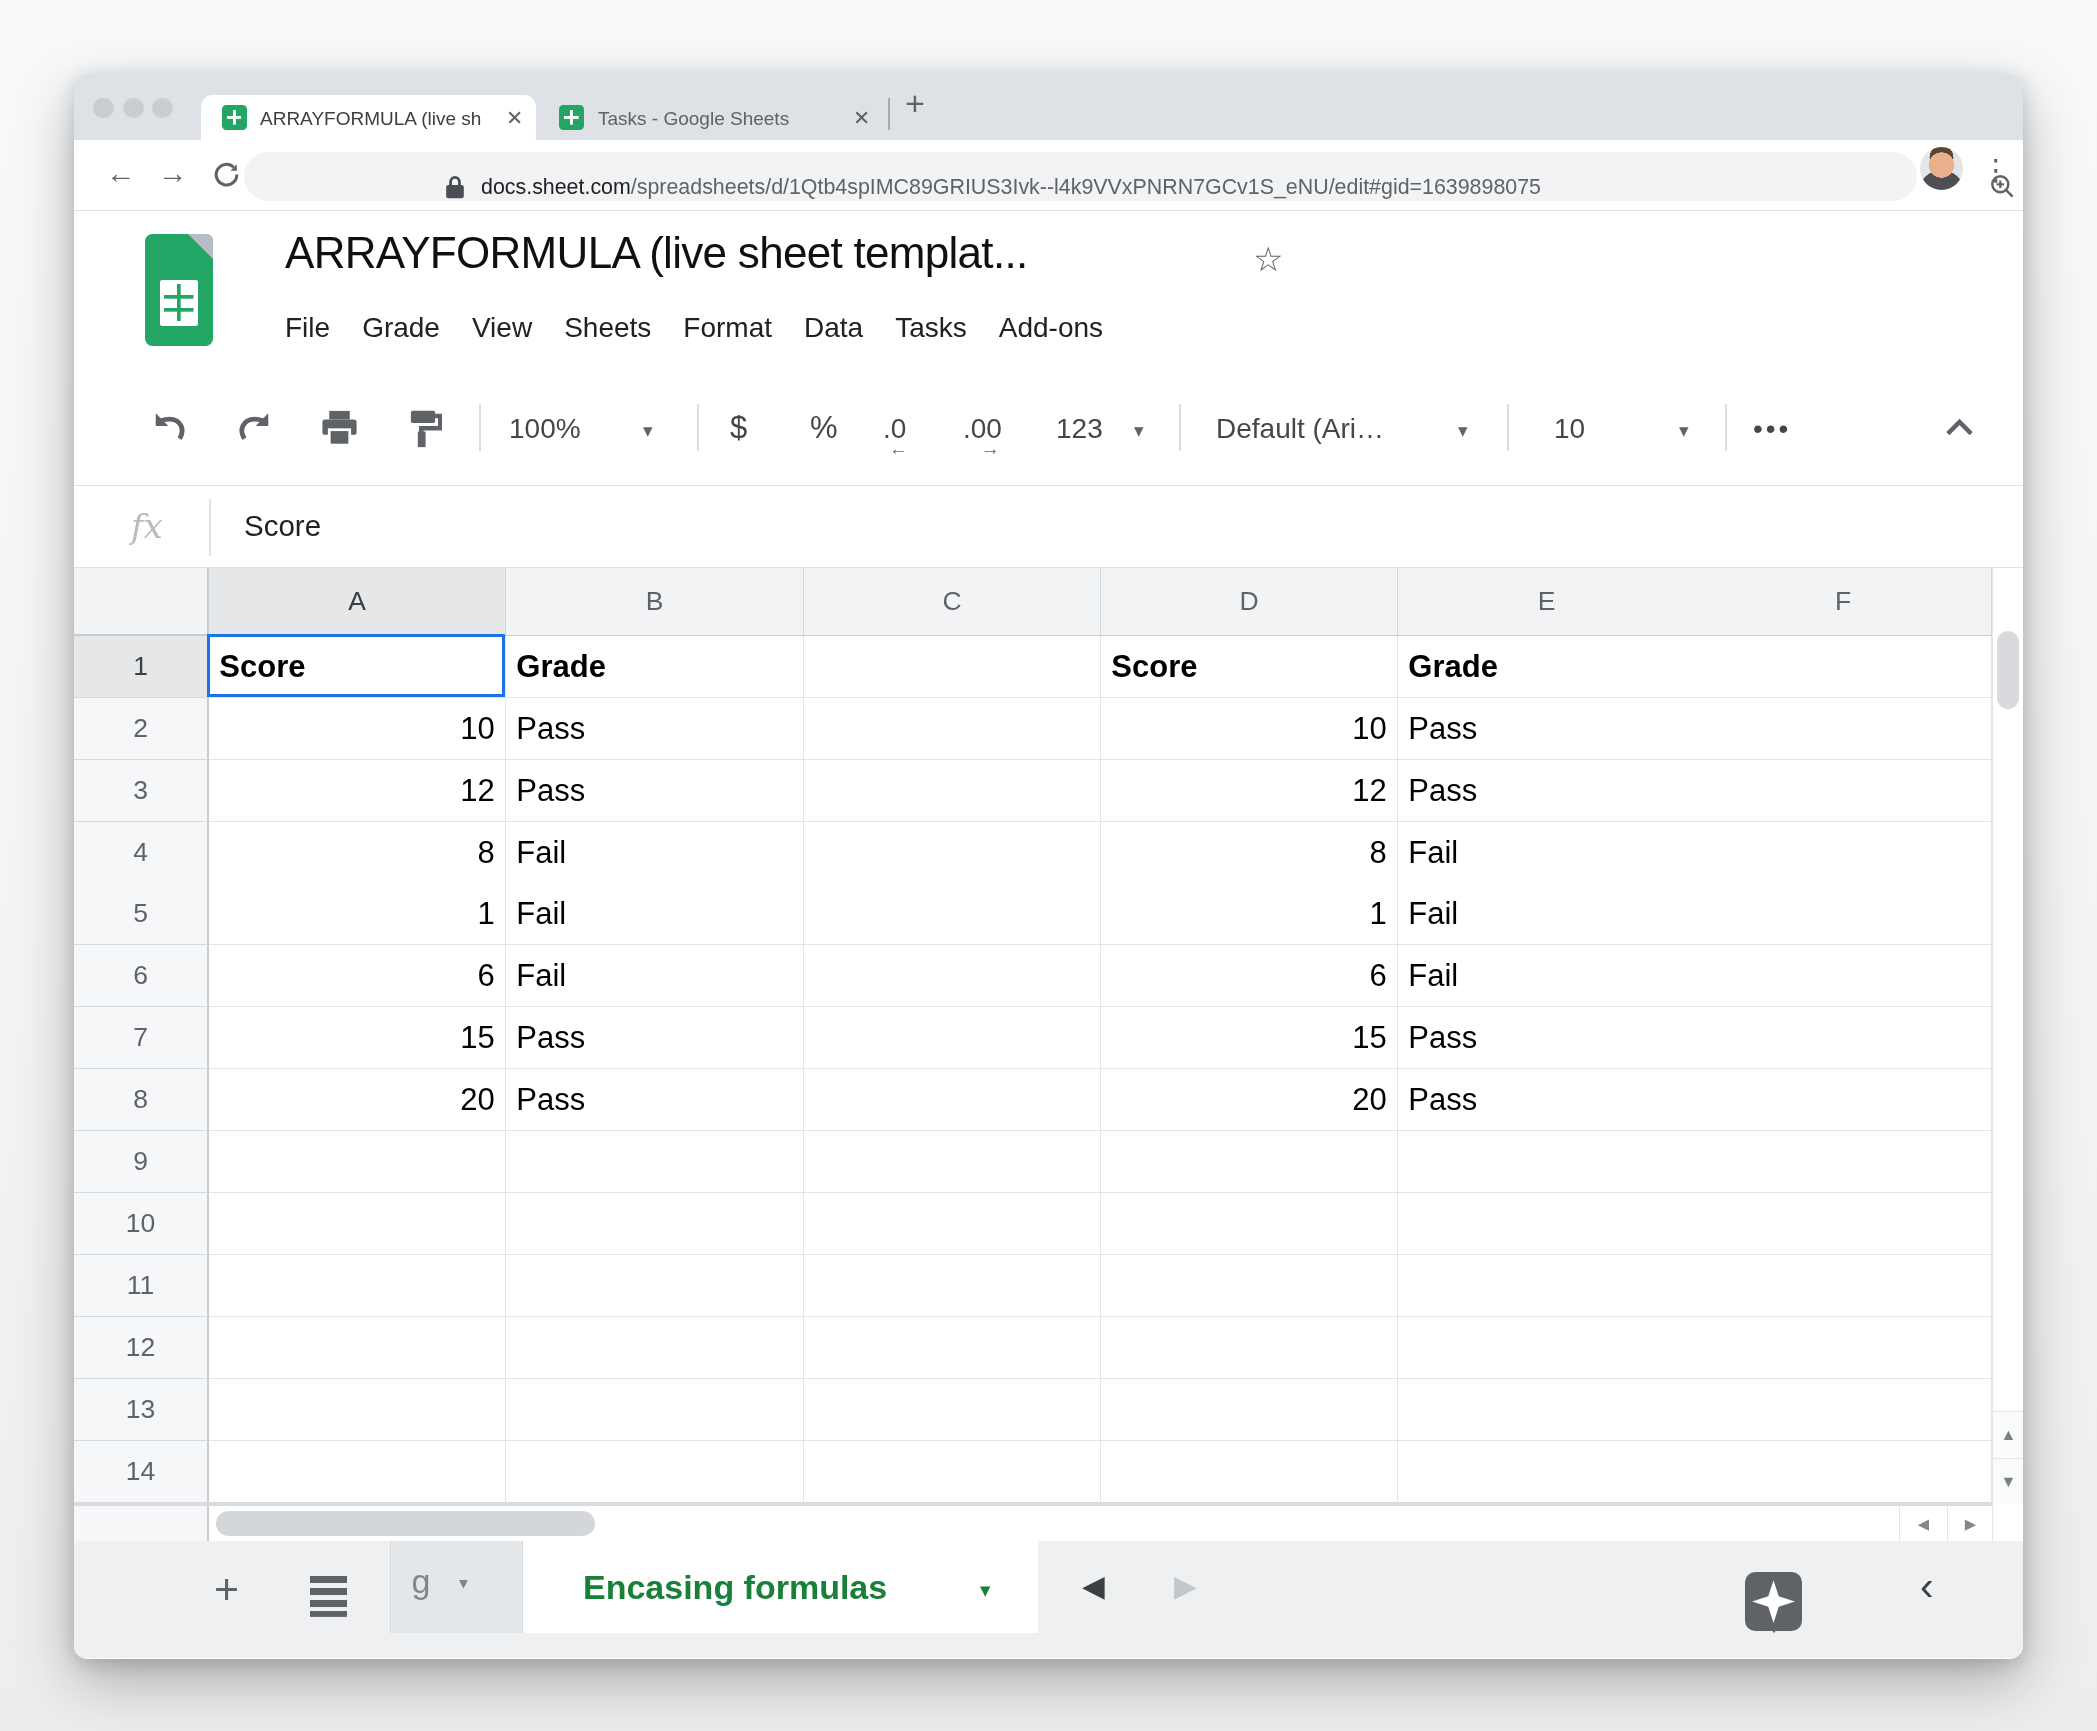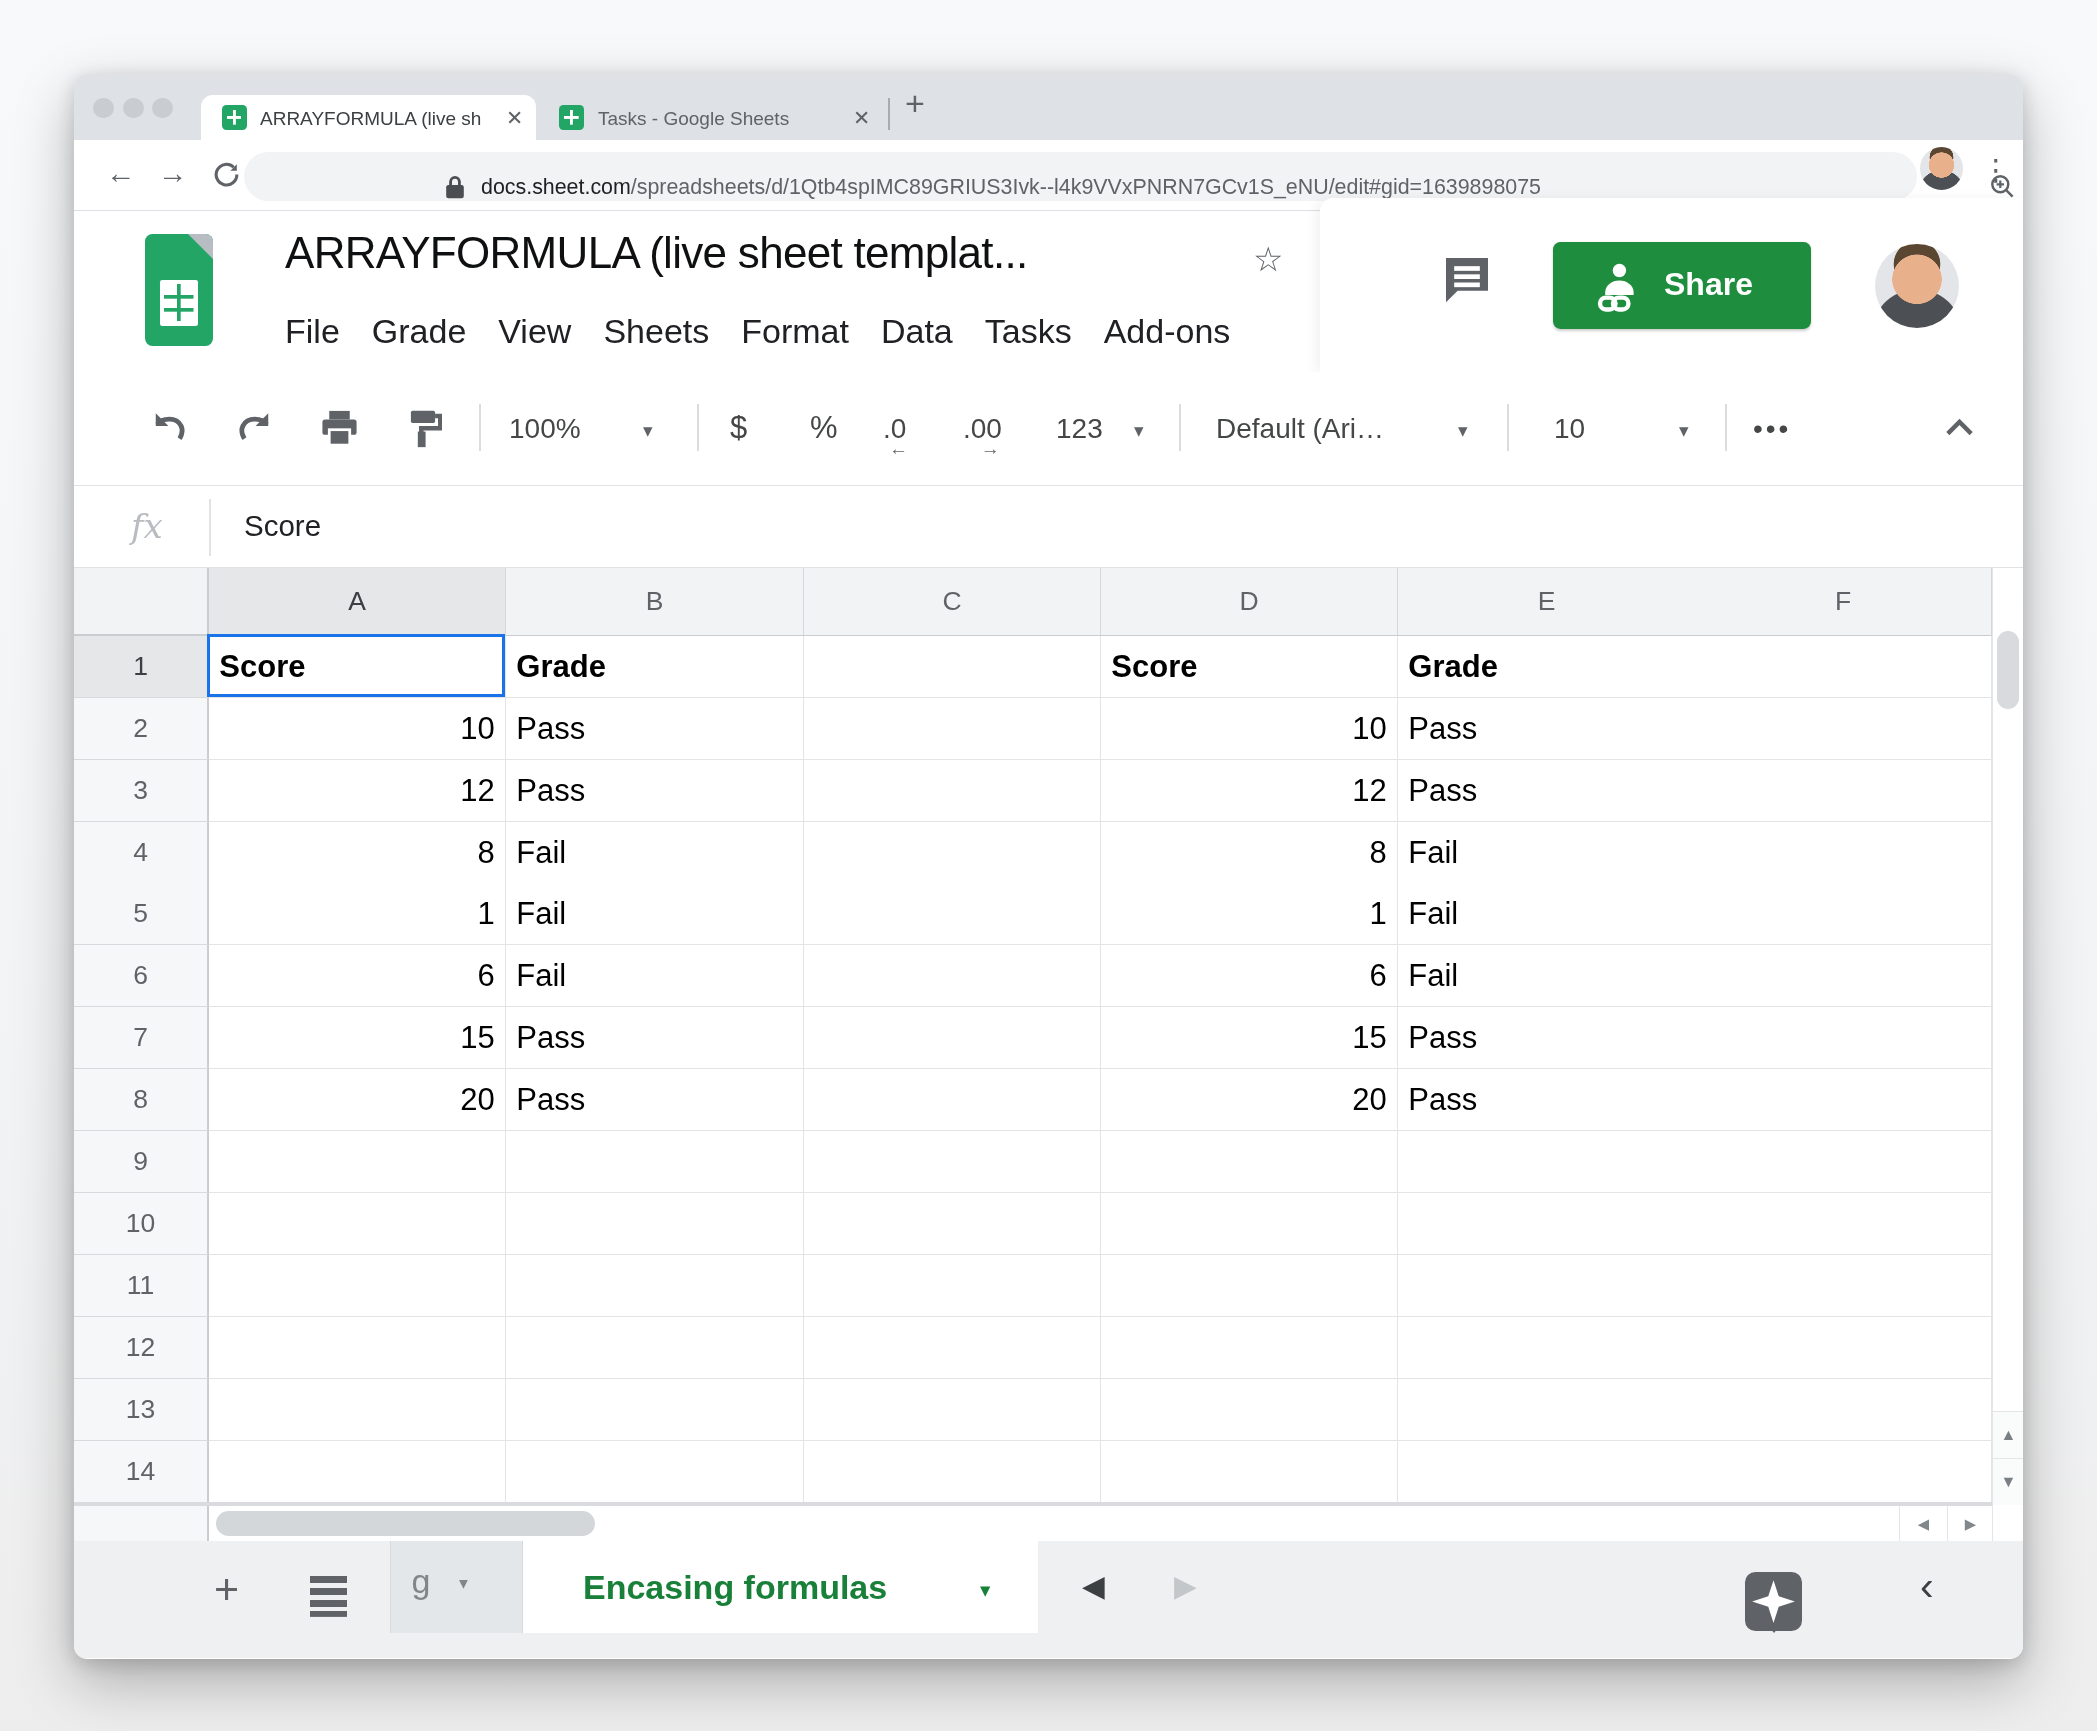--- a/index.html
+++ b/index.html
@@ -47,21 +47,21 @@
     clip-path:polygon(0 0,100% 0,100% 100%);}
   #logo .gridico{position:absolute;left:14.7px;top:46px;width:38px;height:46px;background:#fff;border-radius:2.2px;}
   #logo .gridico:after{content:"";position:absolute;left:4.4px;top:4.4px;width:29.5px;height:37px;
     background:
       linear-gradient(#23a566,#23a566) 0 10.3px/29.5px 3.7px no-repeat,
       linear-gradient(#23a566,#23a566) 0 24px/29.5px 3.7px no-repeat,
       linear-gradient(#23a566,#23a566) 13.3px 0/3.7px 37px no-repeat;}
   #doctitle{left:211px;top:16px;font-size:44px;color:#0f1011;letter-spacing:-0.7px;white-space:nowrap;}
   #title-star{left:1179px;top:26.5px;font-size:34px;color:#5f6368;}
   #menubar{left:211px;top:100px;width:1035px;height:44px;overflow:hidden;white-space:nowrap;}
-  .menuitem{display:inline-block;margin-right:32px;font-size:34px;color:#202124;}
+  .menuitem{display:inline-block;margin-right:32px;font-size:28px;color:#202124;}
 
   
   #sharepanel{left:1246px;top:124px;width:704px;height:175px;background:#fff;border-radius:13.3px 0 0 0;
     box-shadow:-4.4px 0 11.8px rgba(0,0,0,.05);}
   #commenticon{left:119px;top:53px;}
   #sharebtn{left:233px;top:44px;width:258px;height:87px;background:#1e8e3e;border-radius:7.4px;
     box-shadow:0 1.5px 2.9px rgba(0,0,0,.2);color:#fff;}
   #sharebtn .lbl{position:absolute;left:111px;top:23.6px;font-size:32px;font-weight:bold;color:#fff;}
   #avatar-hdr{left:555px;top:46px;width:84px;height:84px;}
 
@@ -190,44 +190,20 @@
   <div id="appheader" class="abs">
     <div id="logo" class="abs">
         <span class="fold"></span>
         <span class="gridico"></span>
       </div>
     <div id="doctitle" class="abs">ARRAYFORMULA (live sheet templat...</div>
     <span id="title-star" class="abs">☆</span>
     <div id="menubar" class="abs"><span class="menuitem">File</span><span class="menuitem">Grade</span><span class="menuitem">View</span><span class="menuitem">Sheets</span><span class="menuitem">Format</span><span class="menuitem">Data</span><span class="menuitem">Tasks</span><span class="menuitem">Add-ons</span></div>
   </div>
 
-  <div id="sharepanel" class="abs">
-    <span id="commenticon" class="abs">
-      <svg width="56" height="56" viewBox="0 0 24 24">
-          <path d="M3 3h18v14H8l-5 5z" fill="#5f6368"></path>
-          <rect x="6.5" y="6.5" width="11" height="2" fill="#fff"></rect>
-          <rect x="6.5" y="10" width="11" height="2" fill="#fff"></rect>
-          <rect x="6.5" y="13.5" width="11" height="2" fill="#fff"></rect>
-        </svg>
-    </span>
-    <div id="sharebtn" class="abs">
-      <span class="abs" style="left:38px;top:13.3px">
-        <svg width="62" height="62" viewBox="0 0 24 24">
-          <circle cx="11" cy="6" r="2.6" fill="#fff"></circle>
-          <path d="M5.5 14.5a5.5 4.6 0 0 1 11 0v1h-11z" fill="#fff"></path>
-          <g stroke="#fff" stroke-width="1.7" fill="none">
-            <rect x="3.5" y="16.5" width="6" height="4.6" rx="2.3"></rect>
-            <rect x="8.5" y="16.5" width="6" height="4.6" rx="2.3"></rect>
-          </g>
-        </svg>
-      </span>
-      <span class="lbl">Share</span>
-    </div>
-    <div id="avatar-hdr" class="abs mini-avatar"></div>
-  </div>
 
   <div id="toolbar" class="abs">
     <span class="abs ticon" style="left:77px">
       <svg width="38" height="35" viewBox="0 0 24 22">
           <path d="M4 9c3-4 12-5 15 1 2 4-1 8-1 8" fill="none" stroke="#5f6368" stroke-width="3"></path>
           <path d="M3 2v8h8z" fill="#5f6368"></path>
         </svg>
     </span>
     <span class="abs ticon" style="left:161px">
       <svg width="38" height="35" viewBox="0 0 24 22" style="transform:scaleX(-1)">

